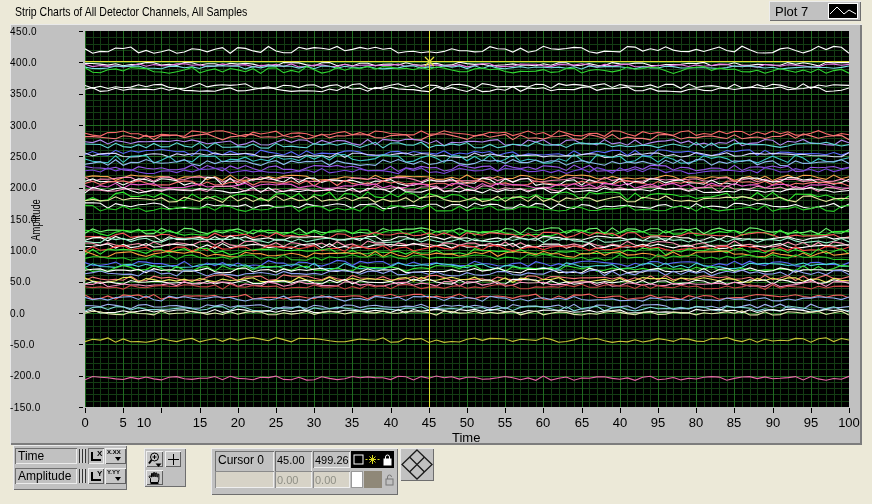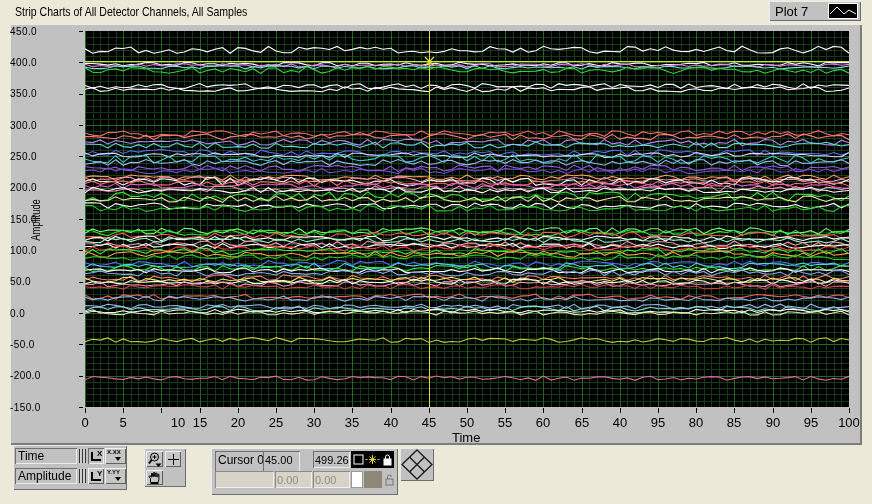--- a/index.html
+++ b/index.html
@@ -47,21 +47,21 @@
     <div class="yl" style="top:313px">-50.0</div>
     <div class="yt" style="top:320px"></div>
     <div class="yl" style="top:344px">-200.0</div>
     <div class="yt" style="top:352px"></div>
     <div class="yl" style="top:376px">-150.0</div>
     <div class="yt" style="top:383px"></div>
     <div class="xl" style="left:55px">0</div>
     <div class="xt" style="left:75px"></div>
     <div class="xl" style="left:93px">5</div>
     <div class="xt" style="left:113px"></div>
-    <div class="xl" style="left:148px">10</div>
+    <div class="xl" style="left:114px">10</div>
     <div class="xt" style="left:151px"></div>
     <div class="xl" style="left:170px">15</div>
     <div class="xt" style="left:190px"></div>
     <div class="xl" style="left:208px">20</div>
     <div class="xt" style="left:228px"></div>
     <div class="xl" style="left:246px">25</div>
     <div class="xt" style="left:266px"></div>
     <div class="xl" style="left:284px">30</div>
     <div class="xt" style="left:304px"></div>
     <div class="xl" style="left:322px">35</div>
@@ -220,21 +220,21 @@
    <path d="M4.5 12.5V8.5L3 6.8L4 5.6L5.5 7.2V3.4H6.6V6.5H7.6V2.6H8.7V6.5H9.7V3H10.8V6.8H11.8V4.2H12.9V9.3L12.2 12.5Z" stroke="#000" fill="none"></path>
    <path d="M4.5 13.5H12.5" stroke="#000" fill="none"></path>
   </svg>
  </div>
 </div>
 
 <div class="abs raised" style="left:211px;top:448px;width:187px;height:47px">
  <div class="abs sunken" style="left:4px;top:3px;width:59px;height:32px">
       <span style="font-size:12px;position:absolute;left:3px;top:2px">Cursor 0</span>
     </div>
- <div class="abs sunken" style="left:52px;top:3px;width:37px;height:27px">
+ <div class="abs sunken" style="left:64px;top:3px;width:37px;height:27px">
       <span style="font-size:11px;position:absolute;left:2px;top:3px">45.00</span>
     </div>
  <div class="abs sunken" style="left:102px;top:3px;width:37px;height:17px">
       <span style="font-size:11px;position:absolute;left:2px;top:3px">499.26</span>
     </div>
  <div class="abs" style="left:140px;top:3px;width:43px;height:17px;background:#000">
   <svg width="43" height="17">
    <rect x="3" y="4" width="9" height="9" fill="none" stroke="#fff"></rect>
    <g stroke="#d8d820">
     <path d="M21.5 4V13M18 8.5H25M18.5 5.5l6 6M24.5 5.5l-6 6M14.5 8.5h2M26.5 8.5h2"></path>

